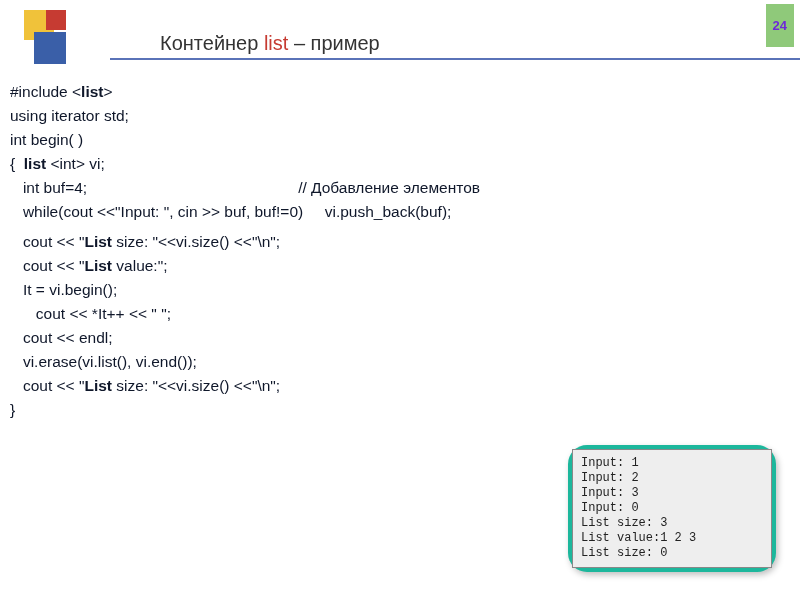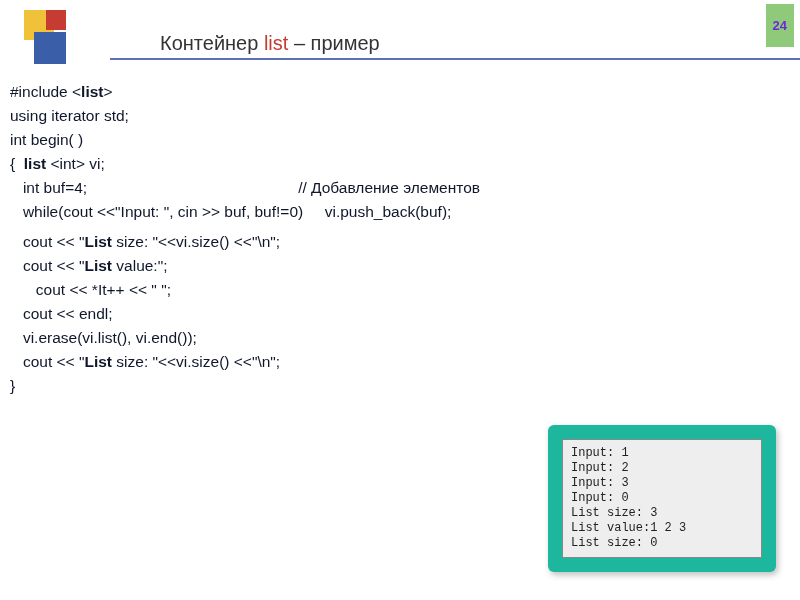--- a/index.html
+++ b/index.html
@@ -79,22 +79,22 @@
     color: #0f172a;
     line-height: 1.55;
   }
   .content .row { white-space: pre; }
   .output-box {
     position: absolute;
     right: 24px;
     bottom: 28px;
     width: 200px;
     background: #1CB79C;
-    border-radius: 6px;
-    padding: 14px;
+    border-radius: 19px;
+    padding: 4px;
     box-shadow: 2px 3px 6px rgba(0,0,0,0.25);
   }
   .output-inner {
     background: #EEEEEE;
     border: 1px solid #888;
     padding: 6px 8px;
     font-family: "Courier New", monospace;
     font-size: 12px;
     color: #222;
     line-height: 1.25;
@@ -120,20 +120,21 @@
 
 <div class="content">
   <div class="row"><span>#include &lt;</span><b>list</b><span>&gt;</span></div>
   <div class="row">using iterator std;</div>
   <div class="row">int begin( )</div>
   <div class="row"><span>{  </span><b>list </b><span>&lt;int&gt; vi;</span></div>
   <div class="row">   int buf=4;                                                 // Добавление элементов</div>
   <div class="row">   while(cout &lt;&lt;"Input: ", cin &gt;&gt; buf, buf!=0)     vi.push_back(buf);</div>
   <div class="row" style="margin-top:6px"><span>   cout &lt;&lt; "</span><b>List </b><span>size: "&lt;&lt;vi.size() &lt;&lt;"\n";</span></div>
   <div class="row"><span>   cout &lt;&lt; "</span><b>List </b><span>value:";</span></div>
+  <div class="row">   It = vi.begin();</div>
   <div class="row">      cout &lt;&lt; *It++ &lt;&lt; " ";</div>
   <div class="row">   cout &lt;&lt; endl;</div>
   <div class="row">   vi.erase(vi.list(), vi.end());</div>
   <div class="row"><span>   cout &lt;&lt; "</span><b>List </b><span>size: "&lt;&lt;vi.size() &lt;&lt;"\n";</span></div>
   <div class="row">}</div>
 </div>
 
 <div class="output-box">
   <div class="output-inner">Input: 1
 Input: 2

